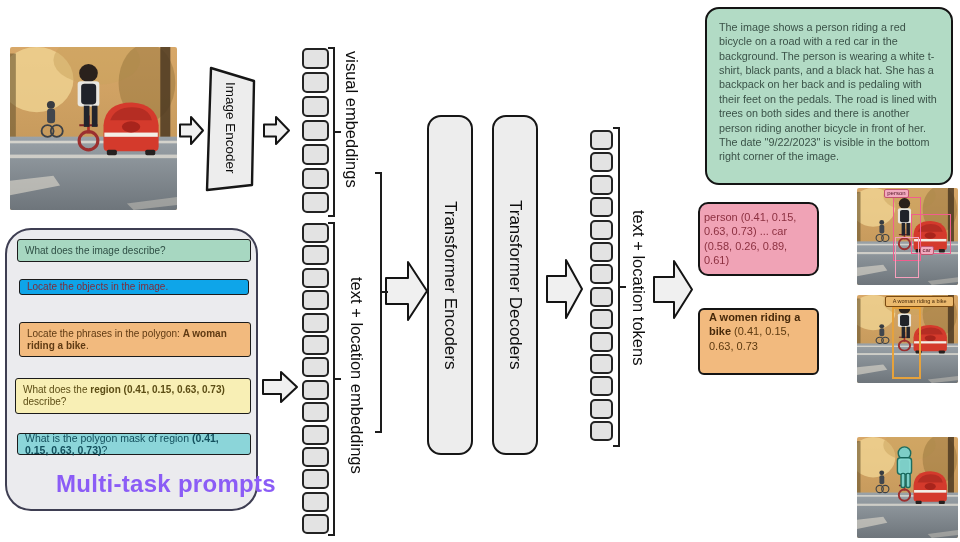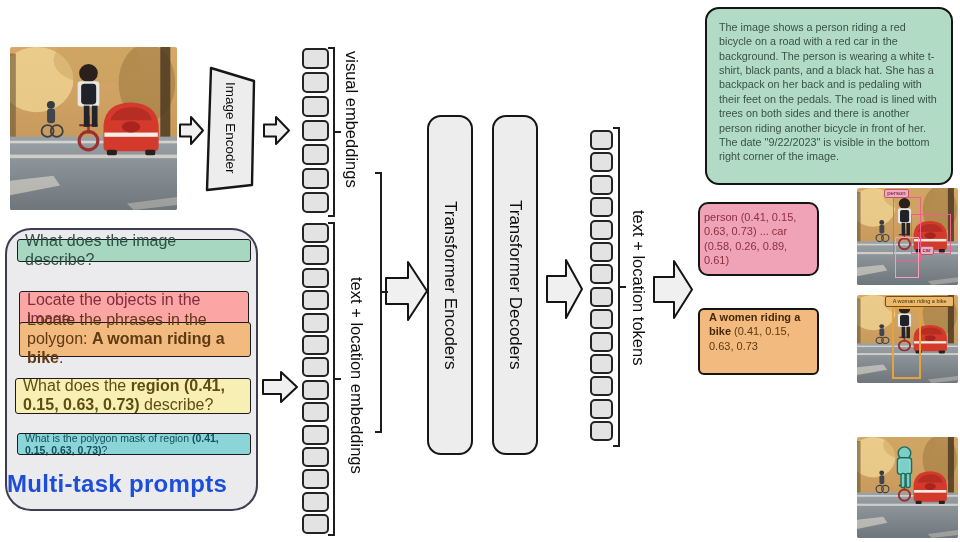--- a/index.html
+++ b/index.html
@@ -21,24 +21,24 @@
          font-size:16.5px;color:#0d0d0d;white-space:nowrap;}
   
   .tfbox{background:#ededed;border:2.4px solid #161616;border-radius:14px;box-sizing:border-box;
          display:flex;align-items:center;justify-content:center;}
   .tfbox .vtext{font-size:17px;}
   
   #enc-text{display:flex;align-items:center;justify-content:center;writing-mode:vertical-lr;
             font-size:13.5px;line-height:1.45;text-align:center;color:#0d0d0d;}
   
   #prompt-panel{background:#ebebee;border:2.6px solid #3e3e52;border-radius:26px;box-sizing:border-box;}
-  .prompt{border:1.9px solid #1b1b1b;border-radius:3px;box-sizing:border-box;font-size:16px;
+  .prompt{border:1.9px solid #1b1b1b;border-radius:3px;box-sizing:border-box;font-size:10px;
           line-height:1.18;padding:3px 7px;display:flex;flex-direction:column;justify-content:center;}
   .prompt b{font-weight:700;}
-  #prompt-title{text-align:left;font-size:24px;font-weight:600;color:#1d4ed8;letter-spacing:.3px;}
+  #prompt-title{text-align:right;font-size:24px;font-weight:600;color:#8b5cf6;letter-spacing:.3px;padding-left:16px;}
   
   .outbox{border:2.2px solid #141414;box-sizing:border-box;}
   #out-caption{background:#b2dbc5;border-radius:14px;padding:11px 12px;font-size:10.8px;line-height:1.33;color:#3b5248;}
   #out-detection{background:#f0a3b6;border-radius:10px;padding:6px 4px;font-size:11px;line-height:1.3;color:#8c3040;}
   #out-grounding{background:#f2ba7e;border-radius:6px;padding:0 9px;font-size:11px;line-height:1.3;color:#5d3a10;}
   #out-grounding b{font-weight:700;color:#47290a;}
   #out-region{background:#f8efb5;border-radius:6px;display:flex;align-items:center;justify-content:center;
               font-size:11px;color:#8a5a35;}
   #out-polygon{background:#8bd5d9;border-radius:10px;padding:6px 9px;font-size:11px;line-height:1.3;color:#23565f;}
   
@@ -192,21 +192,21 @@
       <div class="token"></div>
       <div class="token"></div>
       <div class="token"></div>
     </div>
   <div class="abs vtext" style="left:629px;top:165px;height:245px">text + location tokens</div>
 
   <div id="prompt-panel" class="abs" style="left:5px;top:228px;width:253px;height:283px">
     <div class="prompt abs" style="left:10px;top:9px;width:234px;height:23px;background:#a7d7c1;color:#2f4f45">
       <span><span>What does the image describe?</span><b></b><span></span></span>
     </div>
-    <div class="prompt abs" style="left:12px;top:61px;width:230px;height:37px;background:#fca5a5;color:#7e2d3b">
+    <div class="prompt abs" style="left:12px;top:49px;width:230px;height:16px;background:#0ea5e9;color:#7e2d3b">
       <span><span>Locate the objects in the image.</span><b></b><span></span></span>
     </div>
     <div class="prompt abs" style="left:12px;top:92px;width:232px;height:35px;background:#f2ba7e;color:#5f3a13">
       <span><span>Locate the phrases in the polygon: </span><b>A woman riding a bike</b><span>.</span></span>
     </div>
     <div class="prompt abs" style="left:8px;top:148px;width:236px;height:36px;background:#f8efb5;color:#5c4d15">
       <span><span>What does the </span><b>region (0.41, 0.15, 0.63, 0.73)</b><span> describe?</span></span>
     </div>
     <div class="prompt abs" style="left:10px;top:203px;width:234px;height:22px;background:#8bd5d9;color:#134f5c;font-size:10.5px">
       <span><span>What is the polygon mask of region </span><b>(0.41, 0.15, 0.63, 0.73)</b><span>?</span></span>

